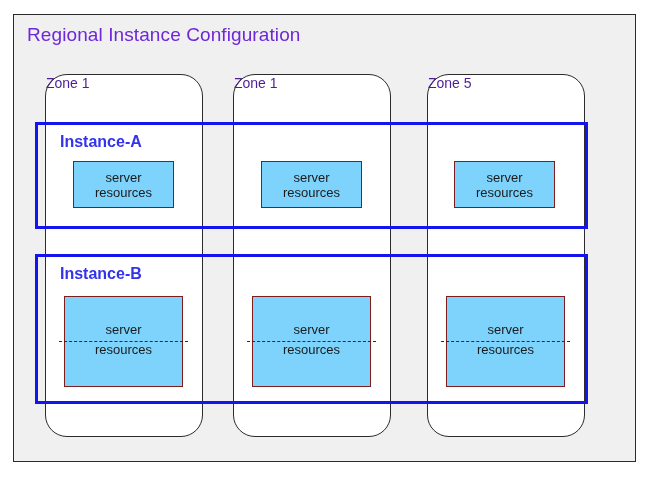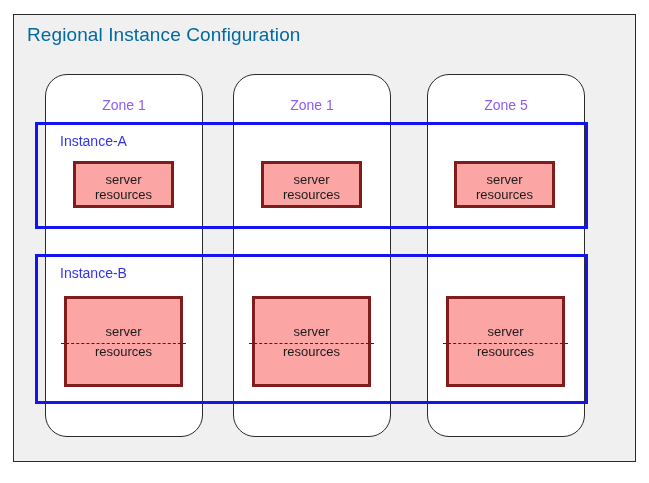--- a/index.html
+++ b/index.html
@@ -32,21 +32,21 @@
     background: #f0f0f0;
     border: 1px solid #2b2b2b;
     box-sizing: border-box;
   }
 
   .diagram-title {
     position: absolute;
     left: 27px;
     top: 24px;
     font-size: 19px;
-    color: #0369a1;
+    color: #6d28d9;
     letter-spacing: 0.1px;
     white-space: nowrap;
   }
 
   
   .zone-col {
     position: absolute;
     top: 74px;
     width: 158px;
     height: 363px;
@@ -54,55 +54,55 @@
     border: 1px solid #2b2b2b;
     border-radius: 22px;
     box-sizing: border-box;
   }
   .zone-1 { left: 45px; }
   .zone-2 { left: 233px; }
   .zone-3 { left: 427px; }
 
   .zone-label {
     position: absolute;
-    top: 22px;
+    top: 0;
     left: 0;
     width: 100%;
-    text-align: center;
+    text-align: left;
     font-size: 14px;
-    color: #8b5cf6;
+    color: #4c1d95;
   }
 
   
   .instance-band {
     position: absolute;
     left: 35px;
     width: 553px;
     border: 3px solid #1414f0;
     box-sizing: border-box;
     background: transparent;
   }
   .instance-a { top: 122px; height: 107px; }
   .instance-b { top: 254px; height: 150px; }
 
   .instance-label {
     position: absolute;
     left: 22px;
     top: 8px;
-    font-size: 14px;
-    font-weight: normal;
+    font-size: 16px;
+    font-weight: bold;
     color: #3333ee;
     white-space: nowrap;
   }
 
   
   .res-box {
     position: absolute;
-    background: #fca5a5;
-    border: 3px solid #7f1d1d;
+    background: #7dd3fc;
+    border: 1px solid #7f1d1d;
     box-sizing: border-box;
   }
   .res-box .res-text {
     position: absolute;
     left: 0;
     width: 100%;
     text-align: center;
     font-size: 13px;
     color: #1a1a1a;
     line-height: 15px;

